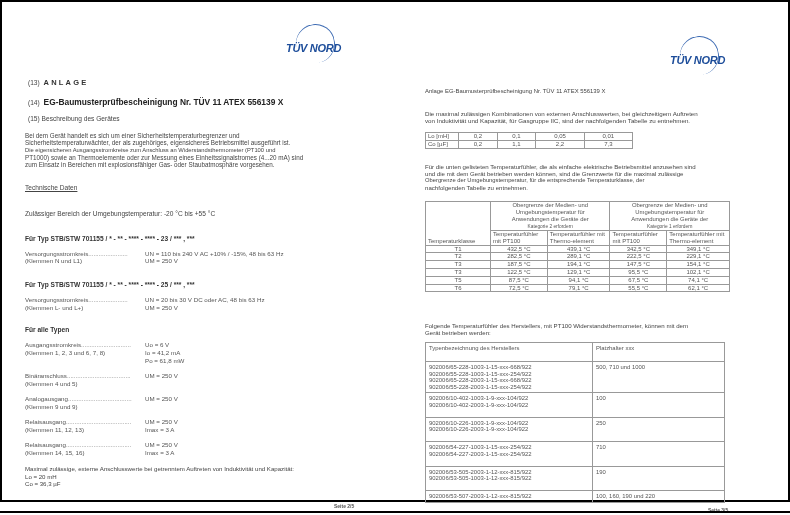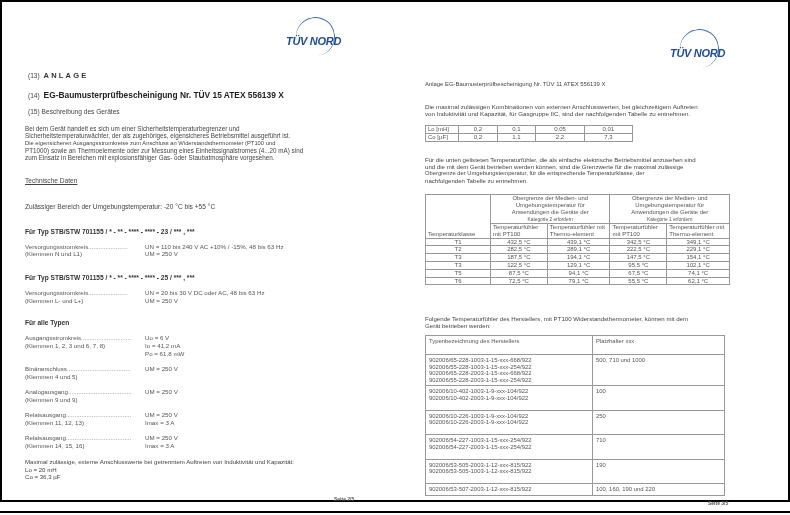--- a/index.html
+++ b/index.html
@@ -5,21 +5,21 @@
   html, body { margin: 0; padding: 0; }
   body {
     width: 790px; height: 515px; background: #ffffff; position: relative; overflow: hidden;
     font-family: "Liberation Sans", sans-serif; color: #333;
   }
   .frame {
     position: absolute; left: 0; top: 0; width: 786px; height: 498px;
     border: 2px solid #000; background: #fff;
   }
   .bottom-line { position: absolute; left: 0; top: 511px; width: 790px; height: 2px; background: #000; }
-  .page { position: absolute; top: 5px; height: 498px; }
+  .page { position: absolute; top: 12px; height: 498px; }
   .page-left { left: 2px; width: 393px; }
   .page-right { left: 395px; width: 391px; }
   .logo { position: absolute; top: 28px; font-style: italic; font-weight: bold; font-size: 11px; color: #1d4d9a; letter-spacing: -0.3px; }
   .logo .arc {
     position: absolute; left: 10px; top: -18px; width: 38px; height: 38px;
     border-right: 1.2px solid #3d6bb3; border-top: 1.2px solid #3d6bb3; border-radius: 50%;
     transform: rotate(-10deg);
   }
   .page-left .logo { left: 282px; }
   .page-right .logo { left: 273px; top: 40px; }
@@ -53,21 +53,21 @@
 </style>
 </head>
 <body>
 
 <div class="frame">
 
   <div class="page page-left">
     <div class="logo"><span class="arc"></span><span>TÜV NORD</span></div>
 
     <div class="t sec13"><span>(13)</span> <b>ANLAGE</b></div>
-    <div class="t sec14"><span>(14)</span> <b>EG-Baumusterprüfbescheinigung Nr. TÜV 15 ATEX 556139 X</b></div>
+    <div class="t sec14"><span>(14)</span> <b>EG-Baumusterprüfbescheinigung Nr. TÜV 11 ATEX 556139 X</b></div>
     <div class="t sec15"><span>(15)</span> <span>Beschreibung des Gerätes</span></div>
 
     <div class="para">
       <div>Bei dem Gerät handelt es sich um einer Sicherheitstemperaturbegrenzer und</div>
       <div>Sicherheitstemperaturwächter, der als zugehöriges, eigensicheres Betriebsmittel ausgeführt ist.</div>
       <div class="small">Die eigensicheren Ausgangsstromkreise zum Anschluss an Widerstandsthermometer (PT100 und</div>
       <div>PT1000) sowie an Thermoelemente oder zur Messung eines Einheitssignalstromes (4...20 mA) sind</div>
       <div>zum Einsatz in Bereichen mit explosionsfähiger Gas- oder Staubatmosphäre vorgesehen.</div>
     </div>
 

